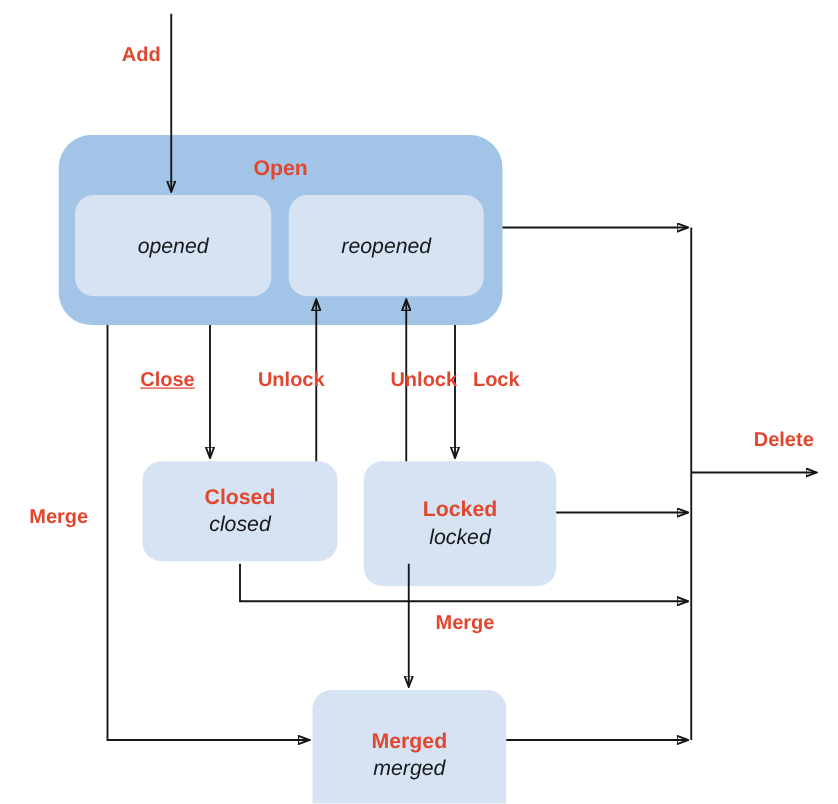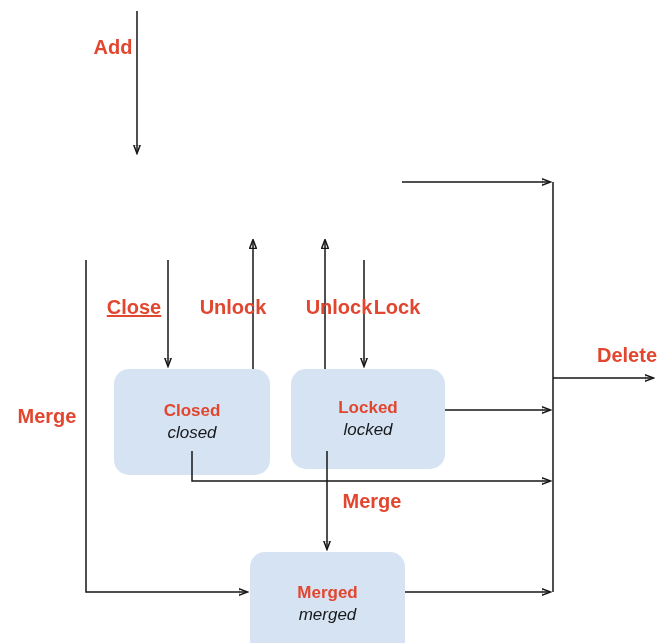--- a/index.html
+++ b/index.html
@@ -27,29 +27,29 @@
     background: #d6e3f3; border-radius: 15px;
     display: flex; align-items: center; justify-content: center;
   }
   .substate.opened   { left: 13px;  width: 157px; }
   .substate.reopened { left: 184px; width: 156px; }
 
   .node {
     position: absolute; background: #d6e3f3; border-radius: 15px; z-index: 2;
     display: flex; flex-direction: column; align-items: center; justify-content: center;
   }
-  .node.closed { left: 114px; top: 369px; width: 156px; height: 106px; }
+  .node.closed { left: 114px; top: 369px; width: 156px; height: 80px; }
   .node.locked { left: 291px; top: 369px; width: 154px; height: 100px; }
   .node.merged { left: 250px; top: 552px; width: 155px; height: 104px; }
   .node-title { color: #e2462f; font-weight: bold; font-size: 17px; line-height: 22px; }
   .state-name { color: #17191c; font-style: italic; font-size: 17px; line-height: 22px; }
 
   .edge-label {
     position: absolute; z-index: 4; color: #e2462f;
-    font-weight: bold; font-size: 20px; white-space: nowrap;
+    font-weight: bold; font-size: 16px; white-space: nowrap;
     transform: translateX(-50%);
   }
   .lbl-add    { left: 113px; top: 36px; }
   .lbl-close  { left: 134px; top: 296px; text-decoration: underline; }
   .lbl-reopen { left: 233px; top: 296px; }
   .lbl-unlock { left: 339px; top: 296px; }
   .lbl-lock   { left: 397px; top: 296px; }
   .lbl-merge-left   { left: 47px;  top: 405px; }
   .lbl-merge-middle { left: 372px; top: 490px; }
   .lbl-delete { left: 627px; top: 344px; }
@@ -73,20 +73,29 @@
     <path d="M86,260 L86,592 L247,592" marker-end="url(#ah)"></path>
     <path d="M327,451 L327,549" marker-end="url(#ah)"></path>
     <path d="M192,451 L192,481 L550,481" marker-end="url(#ah)"></path>
     <path d="M402,182 L550,182" marker-end="url(#ah)"></path>
     <path d="M445,410 L550,410" marker-end="url(#ah)"></path>
     <path d="M405,592 L550,592" marker-end="url(#ah)"></path>
     <path d="M553,182 L553,592"></path>
     <path d="M553,378 L653,378" marker-end="url(#ah)"></path>
   </svg>
 
+  <div class="open-container">
+    <div class="open-title">Open</div>
+    <div class="substate opened">
+      <span class="state-name">opened</span>
+    </div>
+    <div class="substate reopened">
+      <span class="state-name">reopened</span>
+    </div>
+  </div>
 
   <div class="node closed">
     <div class="node-title">Closed</div>
     <div class="state-name">closed</div>
   </div>
 
   <div class="node locked">
     <div class="node-title">Locked</div>
     <div class="state-name">locked</div>
   </div>

